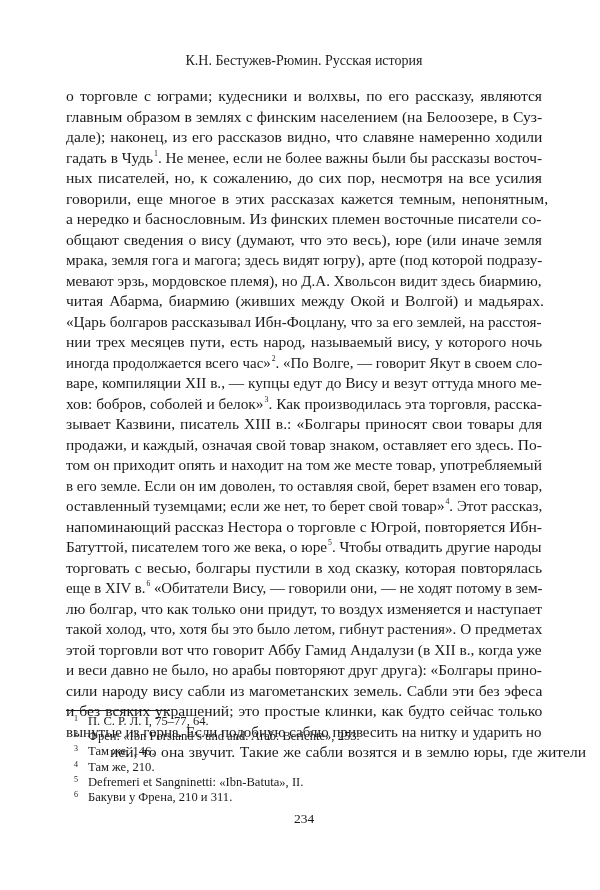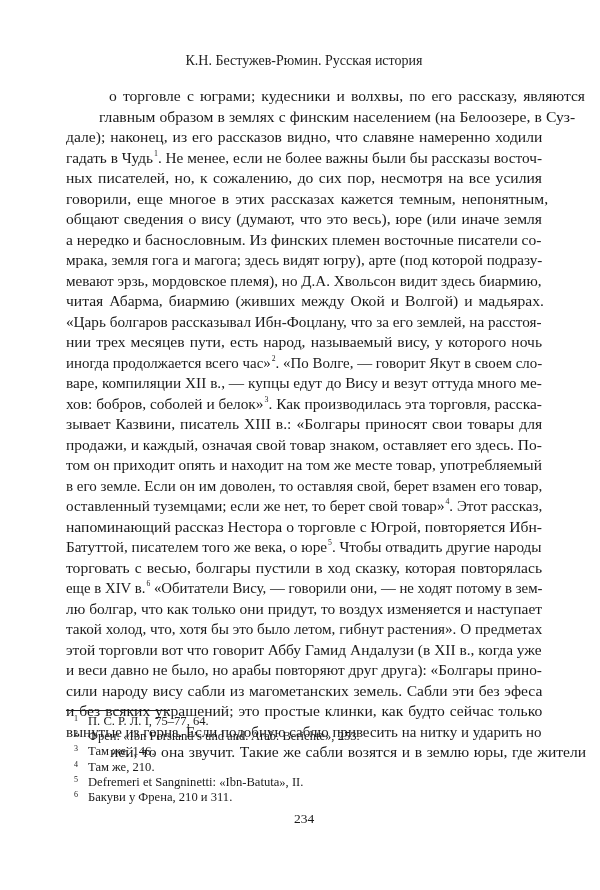--- a/index.html
+++ b/index.html
@@ -90,28 +90,28 @@
       font-size: 13.5px;
       line-height: 18px;
     }
   </style>
 </head>
 <body>
 
 <div class="running-header">К.Н. Бестужев-Рюмин. Русская история</div>
 
 <div class="body-text">
-  <span class="line" style="display: block; word-spacing: 2.2px; width: 476px; margin-left: 43px;">о торговле с юграми; кудесники и волхвы, по его рассказу, являются</span>
-  <span class="line" style="display: block; word-spacing: 0.2px; width: 476px; margin-left: 33px;">главным образом в землях с финским населением (на Белоозере, в Суз-</span>
+  <span class="line" style="display: block; word-spacing: 2.2px; width: 476px;">о торговле с юграми; кудесники и волхвы, по его рассказу, являются</span>
+  <span class="line" style="display: block; word-spacing: 0.2px; width: 476px;">главным образом в землях с финским населением (на Белоозере, в Суз-</span>
   <span class="line" style="display: block; word-spacing: 1.11111px; width: 476px;">дале); наконец, из его рассказов видно, что славяне намеренно ходили</span>
   <span class="line" style="display: block; word-spacing: 0px; transform-origin: left top; transform: scaleX(0.979424); width: 476px;"><span>гадать в Чудь</span><sup class="fn">1</sup><span>. Не менее, если не более важны были бы рассказы восточ-</span></span>
   <span class="line" style="display: block; word-spacing: 1.54545px; width: 476px;">ных писателей, но, к сожалению, до сих пор, несмотря на все усилия</span>
   <span class="line" style="display: block; word-spacing: 2.125px; width: 476px;">говорили, еще многое в этих рассказах кажется темным, непонятным,</span>
+  <span class="line" style="display: block; word-spacing: 0px; transform-origin: left top; transform: scaleX(0.997904); width: 476px;">а нередко и баснословным. Из финских племен восточные писатели со-</span>
   <span class="line" style="display: block; word-spacing: 1px; width: 476px;">общают сведения о вису (думают, что это весь), юре (или иначе земля</span>
-  <span class="line" style="display: block; word-spacing: 0px; transform-origin: left top; transform: scaleX(0.997904); width: 476px;">а нередко и баснословным. Из финских племен восточные писатели со-</span>
   <span class="line" style="display: block; word-spacing: 0px; transform-origin: left top; transform: scaleX(0.973415); width: 476px;">мрака, земля гога и магога; здесь видят югру), арте (под которой подразу-</span>
   <span class="line" style="display: block; word-spacing: 0px; transform-origin: left top; transform: scaleX(0.96945); width: 476px;">мевают эрзь, мордовское племя), но Д.А. Хвольсон видит здесь биармию,</span>
   <span class="line" style="display: block; word-spacing: 2.11111px; width: 476px;">читая Абарма, биармию (живших между Окой и Волгой) и мадьярах.</span>
   <span class="line" style="display: block; word-spacing: 0px; transform-origin: left top; transform: scaleX(0.97541); width: 476px;">«Царь болгаров рассказывал Ибн-Фоцлану, что за его землей, на расстоя-</span>
   <span class="line" style="display: block; word-spacing: 1.2px; width: 476px;">нии трех месяцев пути, есть народ, называемый вису, у которого ночь</span>
   <span class="line" style="display: block; word-spacing: 0px; transform-origin: left top; transform: scaleX(0.957746); width: 476px;"><span>иногда продолжается всего час»</span><sup class="fn">2</sup><span>. «По Волге, — говорит Якут в своем сло-</span></span>
   <span class="line" style="display: block; word-spacing: 0px; transform-origin: left top; transform: scaleX(0.981443); width: 476px;">варе, компиляции XII в., — купцы едут до Вису и везут оттуда много ме-</span>
   <span class="line" style="display: block; word-spacing: 0px; transform-origin: left top; transform: scaleX(0.987552); width: 476px;"><span>хов: бобров, соболей и белок»</span><sup class="fn">3</sup><span>. Как производилась эта торговля, расска-</span></span>
   <span class="line" style="display: block; word-spacing: 1.11111px; width: 476px;">зывает Казвини, писатель XIII в.: «Болгары приносят свои товары для</span>
   <span class="line" style="display: block; word-spacing: 0px; transform-origin: left top; transform: scaleX(0.991667); width: 476px;">продажи, и каждый, означая свой товар знаком, оставляет его здесь. По-</span>

